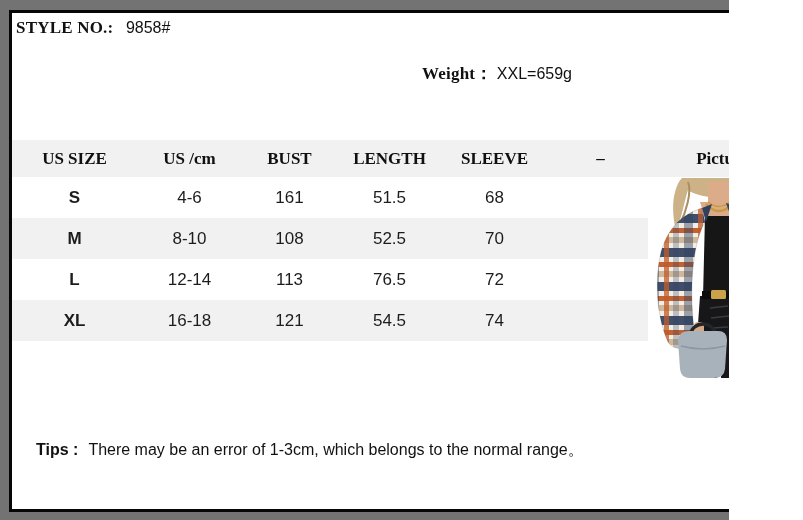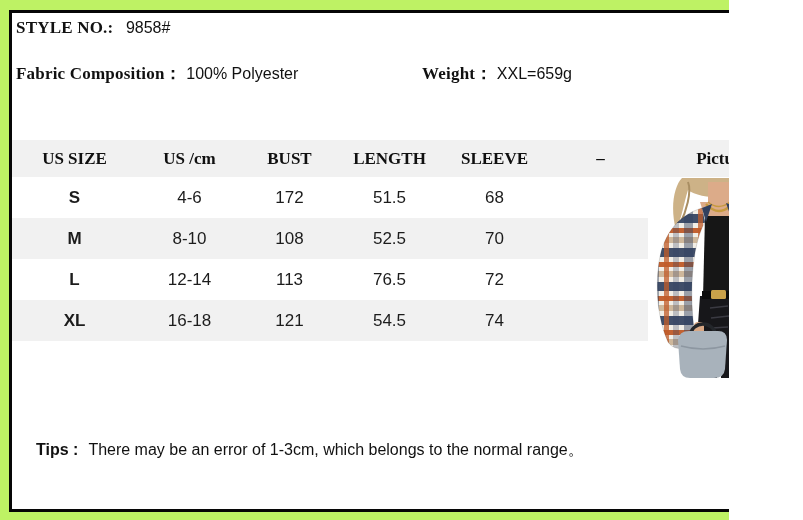--- a/index.html
+++ b/index.html
@@ -1,17 +1,17 @@
 <!DOCTYPE html>
 <html><head>
 <meta charset="utf-8">
 <style>
   html,body{margin:0;padding:0;background:#ffffff;}
   .sheet{
-    position:relative;width:729px;height:520px;background:#bef264;
+    position:relative;width:729px;height:520px;background:#737373;
     font-family:"Liberation Sans",sans-serif;color:#111;overflow:hidden;
   }
   .frame{
     position:absolute;left:9px;top:10px;width:779px;height:496px;
     border:3px solid #060606;background:#ffffff;
   }
   
   .info-line{position:absolute;white-space:nowrap;}
   .lbl{font-family:"Liberation Serif",serif;font-weight:bold;font-size:17px;letter-spacing:.2px;}
   .val{font-family:"Liberation Sans",sans-serif;font-size:16px;}
@@ -42,44 +42,40 @@
 </head>
 <body>
 
 <div class="sheet">
   <div class="frame"></div>
 
   <div class="info-line" id="line-style">
     <span class="lbl">STYLE NO.:</span>
     <span class="val" style="margin-left:8px;">9858#</span>
   </div>
-  <div class="info-line" id="line-fabric">
-    <span class="lbl">Fabric Composition：</span>
-    <span class="val">100% Polyester</span>
-  </div>
   <div class="info-line" id="line-weight">
     <span class="lbl">Weight：</span>
     <span class="val">XXL=659g</span>
   </div>
 
   <div class="tbl">
     <div class="trow thead">
       <div class="td">US SIZE</div>
       <div class="td">US /cm</div>
       <div class="td">BUST</div>
       <div class="td">LENGTH</div>
       <div class="td">SLEEVE</div>
       <div class="td">–</div>
       <div class="td">Picture</div>
     </div>
 
     <div class="trow">
       <div class="td size">S</div>
       <div class="td">4-6</div>
-      <div class="td">172</div>
+      <div class="td">161</div>
       <div class="td">51.5</div>
       <div class="td">68</div>
       <div class="td"></div>
       <div class="td"></div>
     </div>
 
     <div class="trow alt">
       <div class="td size">M</div>
       <div class="td">8-10</div>
       <div class="td">108</div>

